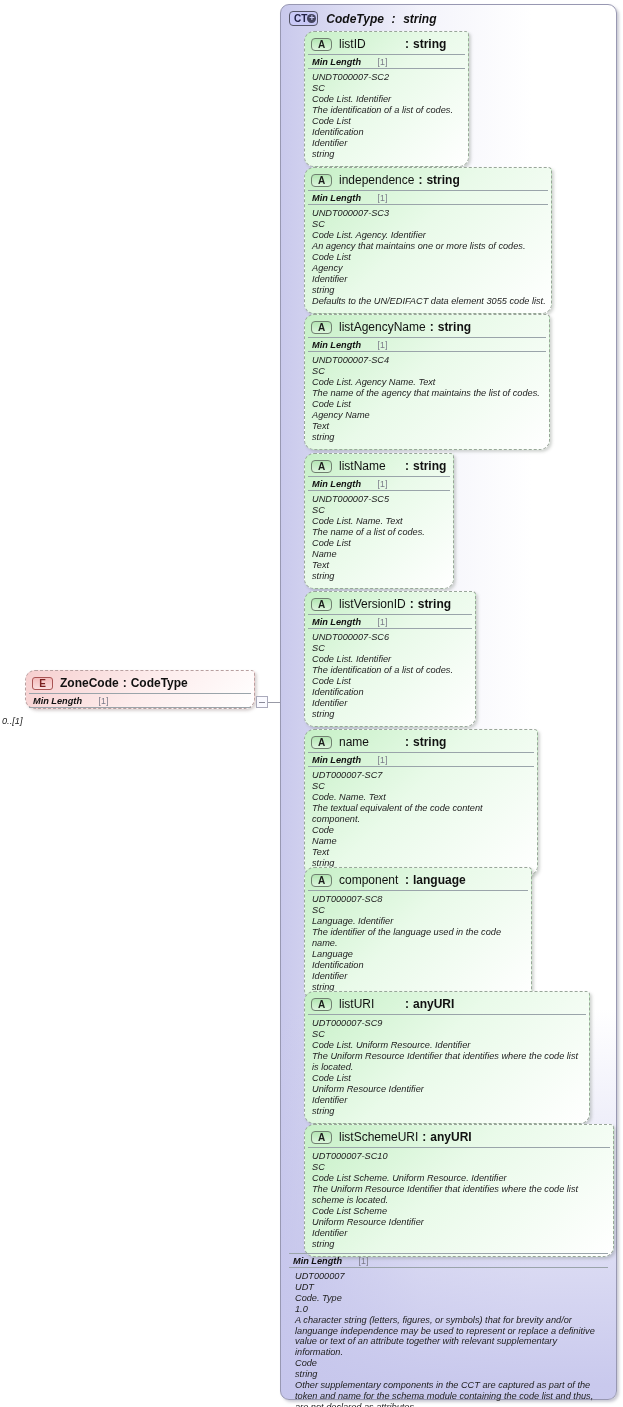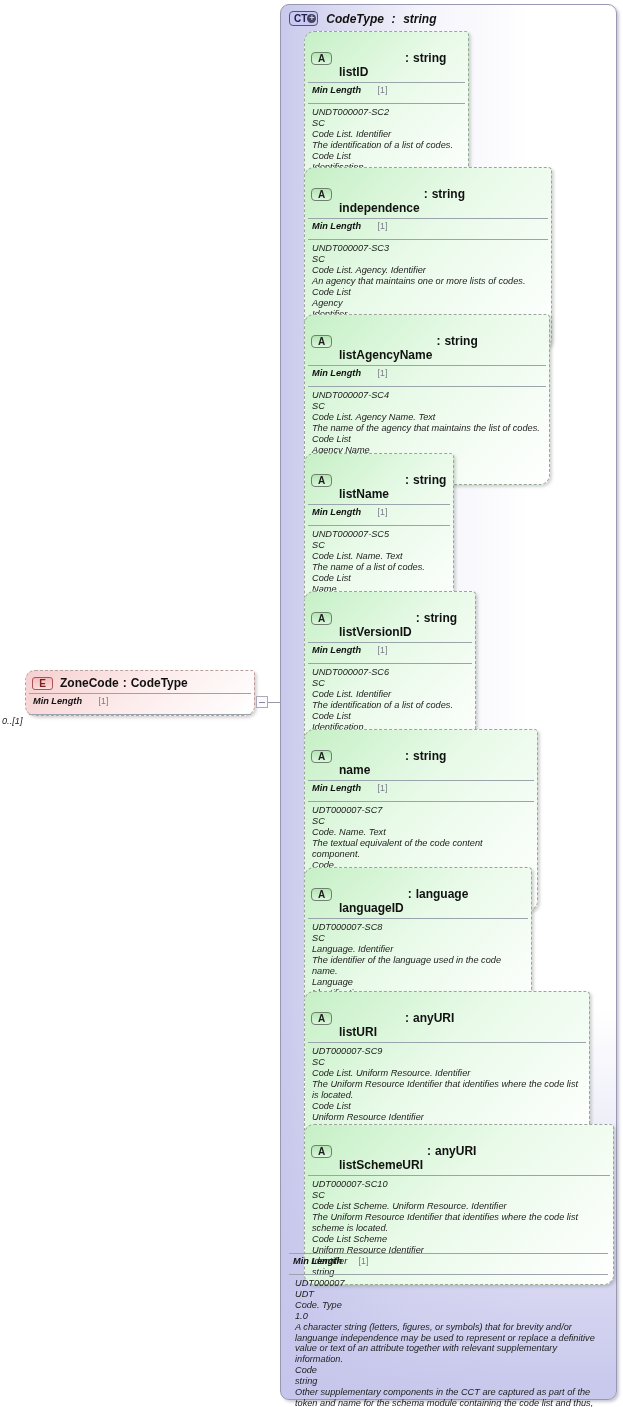--- a/index.html
+++ b/index.html
@@ -31,41 +31,41 @@
   }
 
   
   .attr-box {
     position:absolute;
     border:1px dashed #99a699; border-radius:10px 4px 10px 10px;
     background:linear-gradient(135deg, #c6f0c6 0%, #e9fae9 45%, #ffffff 100%);
     box-shadow:2px 2px 3px rgba(110,120,110,0.3);
   }
   .box-title { display:flex; align-items:center; padding:5px 6px 3px 6px; }
-  .t-nm { font-size:12px; font-weight:bold; color:#111; min-width:62px;margin-top:28px; }
+  .t-nm { font-size:12px; font-weight:normal; color:#111; min-width:62px; }
   .t-nm-plain { font-size:12px; font-weight:bold; color:#111; }
   .t-sep { font-size:12px; font-weight:bold; color:#111; margin:0 4px; }
   .t-ty { font-size:12px; font-weight:bold; color:#111; }
 
   .icon-a {
     display:inline-block; width:21px; min-width:21px; height:13px; margin-right:7px;
     border:1px solid #707f70; border-radius:4px;
     background:linear-gradient(#b4e6b4,#ddf6dd);
     font-size:10px; font-weight:bold; color:#1c1c1c; text-align:center; line-height:12px;
   }
   .icon-e {
     display:inline-block; width:21px; min-width:21px; height:13px; margin-right:7px;
     border:1px solid #aa5555; border-radius:3px;
     background:linear-gradient(#f3bcbc,#fbdede);
     font-size:10px; font-weight:bold; color:#7a2020; text-align:center; line-height:12px;
   }
 
   .facet-row {
     border-top:1px solid #9aa4aa; border-bottom:1px solid #9aa4aa;
-    margin:0 3px; padding:2px 4px 8px 4px;
+    margin:0 3px; padding:2px 4px 1px 4px;
     font-size:9.2px; line-height:10px;
   }
   .facet-name { font-style:italic; font-weight:bold; color:#111; }
   .facet-val { color:#7a7a88; margin-left:14px; font-size:8.8px; }
   .no-facet-line { border-top:1px solid #9aa4aa; margin:0 3px; height:0; }
 
   .details {
     padding:3px 4px 6px 7px;
     font-size:9.2px; font-style:italic; color:#222; line-height:11px;
     white-space:pre-line;
@@ -251,21 +251,21 @@
 The textual equivalent of the code content component.
 Code
 Name
 Text
 string</div>
     </div>
 
     <div class="attr-box" style="left:23px; top:862px; width:228px;">
       <div class="box-title">
         <span class="icon-a">A</span>
-        <span class="t-nm">languageID</span>
+        <span class="t-nm">component</span>
         <span class="t-sep">:</span>
         <span class="t-ty">language</span>
       </div>
       <div class="no-facet-line"></div>
       <div class="details">UDT000007-SC8
 SC
 Language. Identifier
 The identifier of the language used in the code name.
 Language
 Identification

